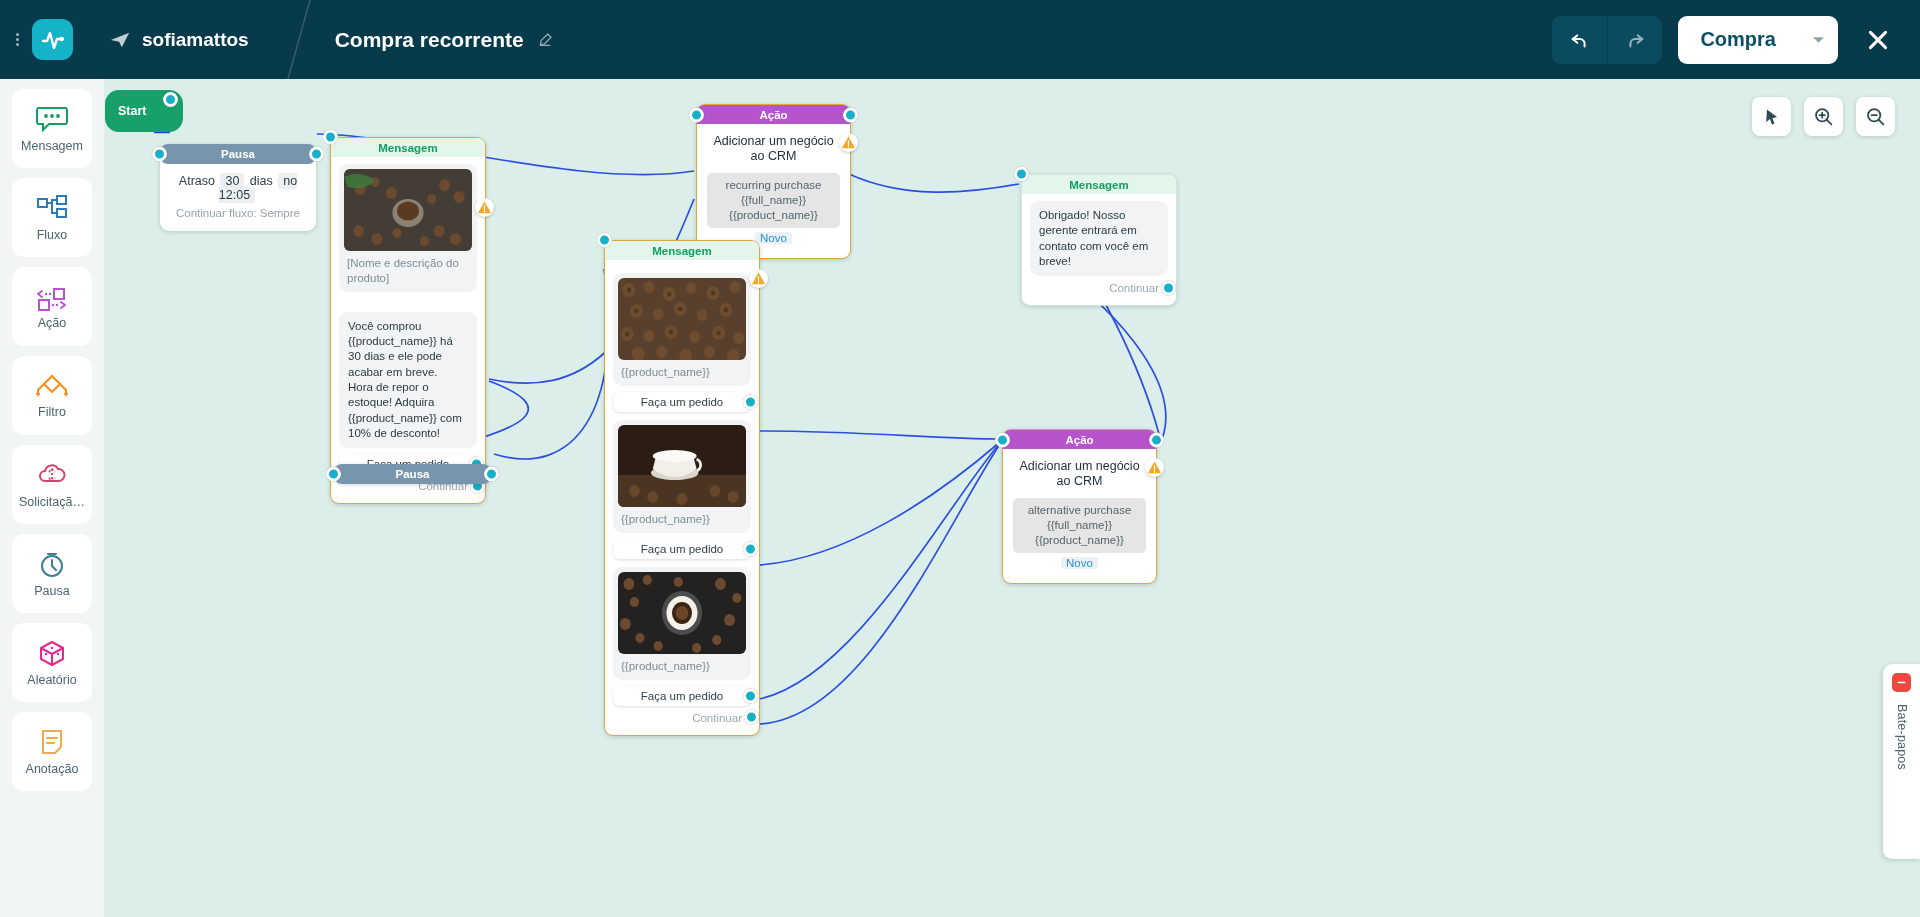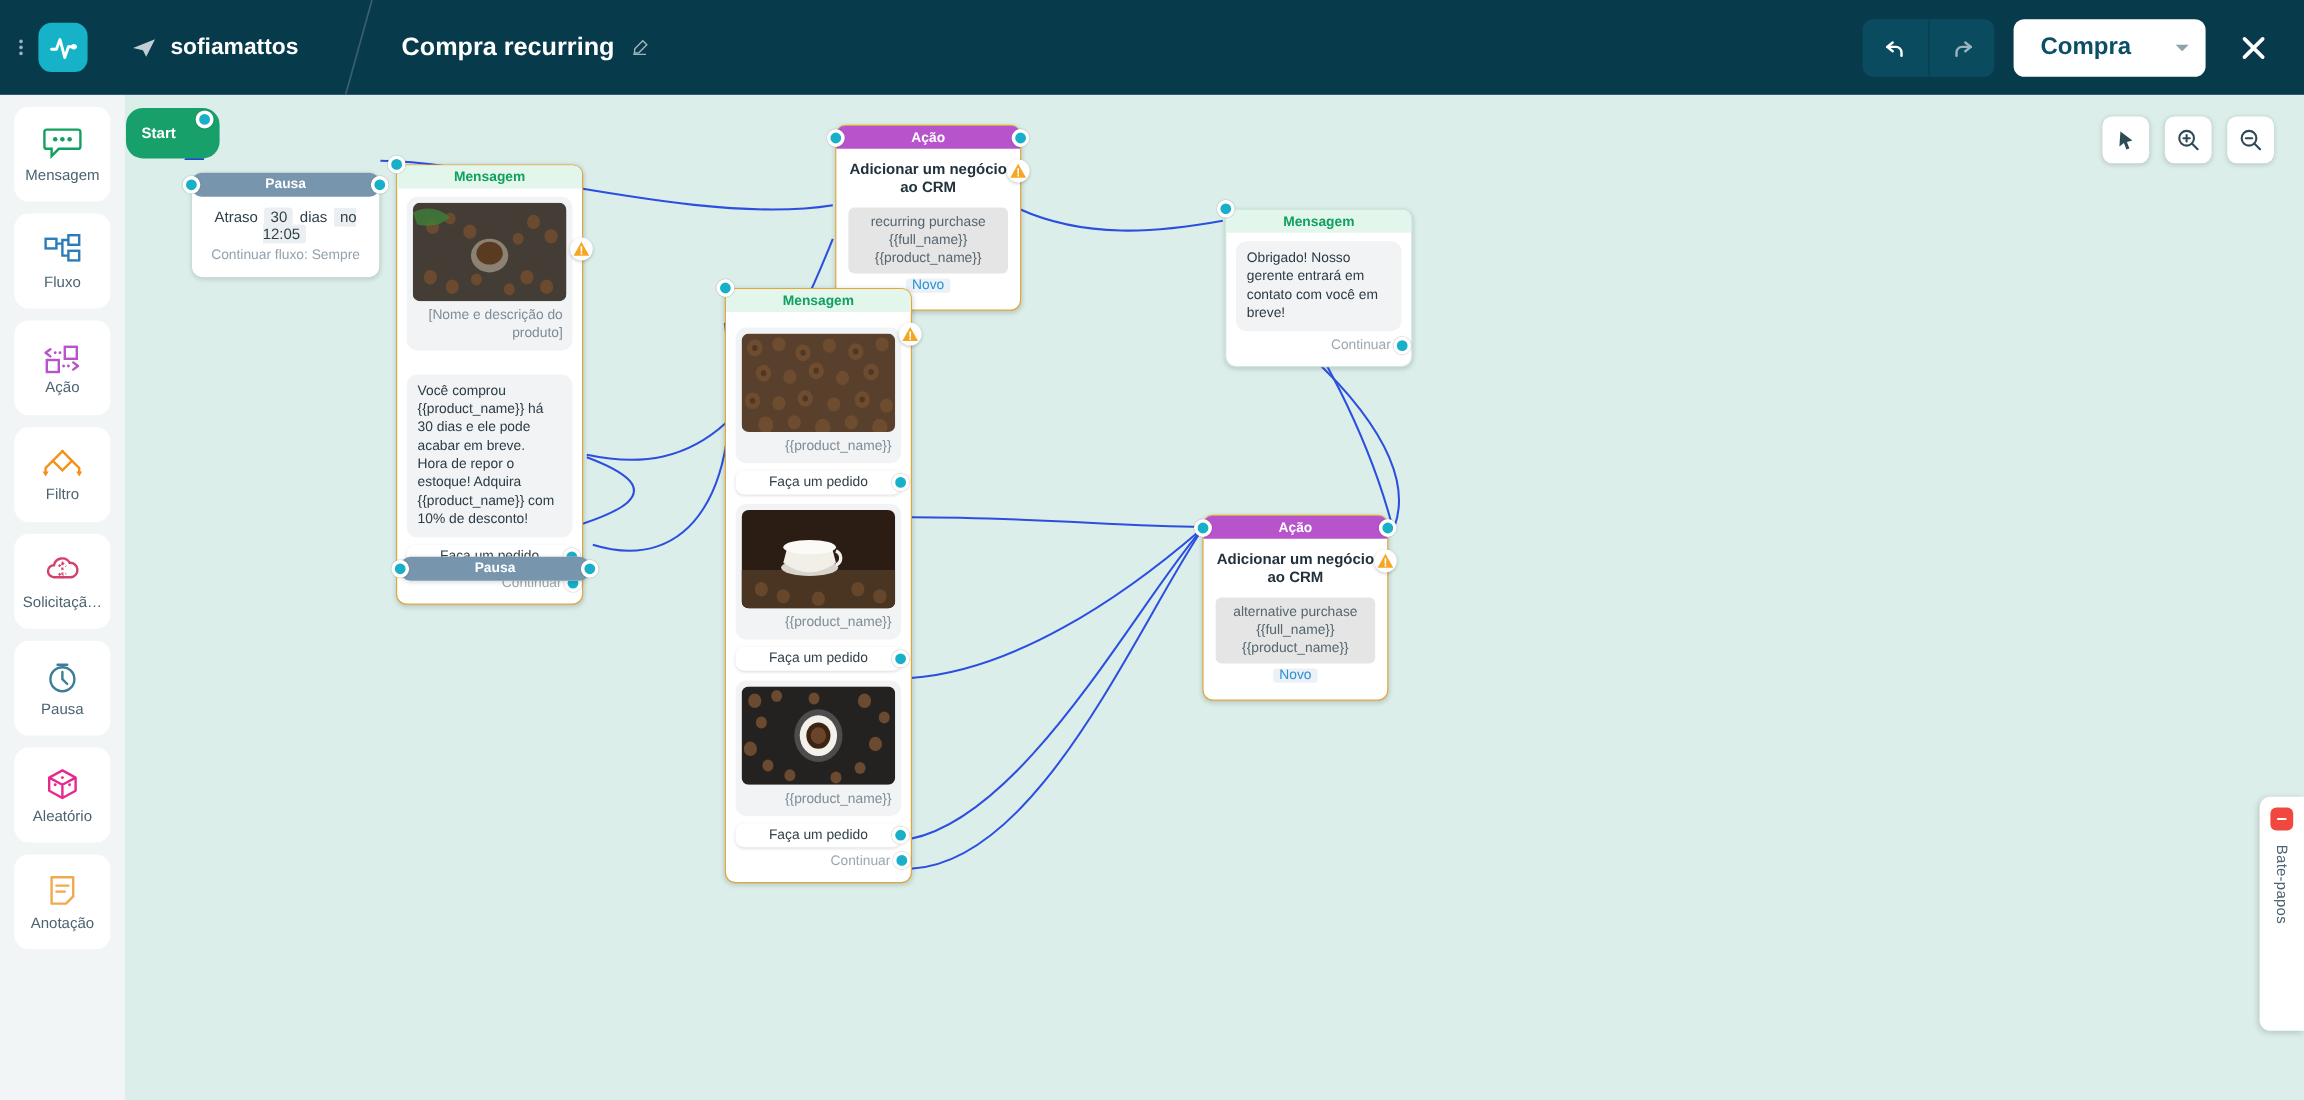--- a/index.html
+++ b/index.html
@@ -122,37 +122,37 @@
   .node.pause { background: #fff; border-radius: 9px; }
   .pause-body { padding: 10px 0 12px; text-align: center; }
   .pause-row { font-size: 12.5px; color: #2e3f4a; }
   .chip { background: #eceff1; border-radius: 3px; padding: 1px 5px; margin: 0 2px; }
   .pause-sub { font-size: 11.5px; color: #93a3ad; margin-top: 5px; }
 
   
   .msg-body { padding: 7px 8px 6px; }
   .bubble { background: #f1f3f4; border-radius: 9px; padding: 7px 9px;
             font-size: 11.5px; line-height: 1.33; color: #2b3b45; }
-  .bubble.media { padding: 5px 5px 6px; text-align: right; }
+  .bubble.media { padding: 5px 5px 6px; }
   .media-img { width: 100%; height: 82px; border-radius: 6px; display: block; }
   .media-cap { font-size: 11.5px; color: #7d8d97; margin-top: 5px; line-height: 1.3; padding: 0 3px; }
   .btn-row {
     margin-top: 6px; background: #fff; border-radius: 7px; height: 20px;
     box-shadow: 0 1px 3px rgba(0,0,0,.14);
     display: flex; align-items: center; justify-content: center; position: relative;
     font-size: 11.5px; color: #31414b;
   }
   .btn-row .dot { position: absolute; right: -7px; top: 50%; transform: translateY(-50%); }
   .continuar { text-align: right; font-size: 11.5px; color: #9aa8b1;
                padding: 6px 9px 5px 0; position: relative; }
   .continuar .dot { position: absolute; right: -8px; top: 50%; transform: translateY(-50%); }
 
   
   .act-body { padding: 10px 10px 12px; text-align: center; }
-  .act-title { font-size: 12.5px; font-weight: bold; color: #22323c; line-height: 1.22; }
+  .act-title { font-size: 12.5px; font-weight: normal; color: #22323c; line-height: 1.22; }
   .act-vars { background: #e5e5e5; border-radius: 5px; margin-top: 8px; padding: 5px 4px;
               font-size: 11.5px; color: #55656e; line-height: 1.32; }
   .act-new { margin-top: 4px; font-size: 11.5px; color: #2b8fd0;
              background: #eaf1f7; display: inline-block; padding: 0 5px; border-radius: 3px; }
 
   
   .zoomctl { position: absolute; right: 25px; top: 18px; display: flex; gap: 13px; z-index: 40; }
   .zbtn { width: 39px; height: 39px; border-radius: 8px; background: #fff; border: none;
           cursor: pointer; box-shadow: 0 1px 4px rgba(0,0,0,.16);
           display: flex; align-items: center; justify-content: center; }
@@ -192,21 +192,21 @@
     <span>sofiamattos</span>
   </div>
 
   <div class="crumb-sep">
     <svg width="30" height="79" viewBox="0 0 30 79">
         <path d="M4 79 L26 0" stroke="#3a5f6e" stroke-width="1.4" fill="none"></path>
       </svg>
   </div>
 
   <div class="crumb-title">
-    <span>Compra recurring</span>
+    <span>Compra recorrente</span>
     <svg width="16" height="16" viewBox="0 0 24 24">
       <path d="M4 20 h16" stroke="#9fb4bc" stroke-width="1.8"></path>
       <path d="M16 3 l5 5 l-10 10 l-5.5 .5 l.5 -5.5 Z" fill="none" stroke="#9fb4bc" stroke-width="1.8"></path>
     </svg>
   </div>
 
   <div class="tb-right">
     <div class="undo-group">
       <button>
         <svg width="22" height="22" viewBox="0 0 24 24">

